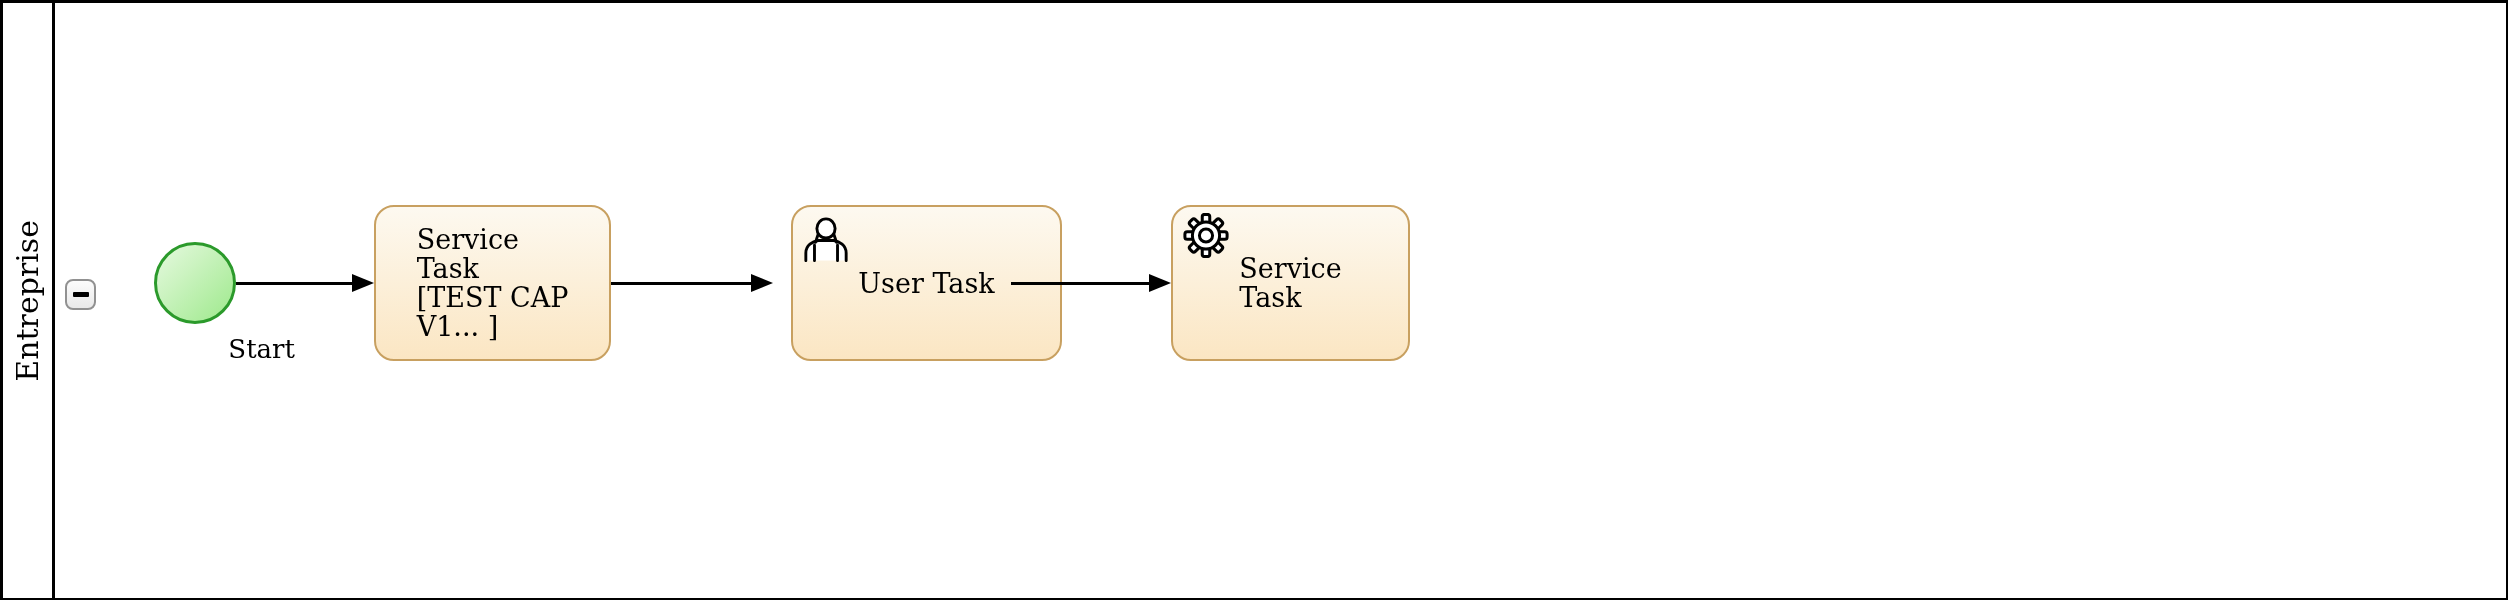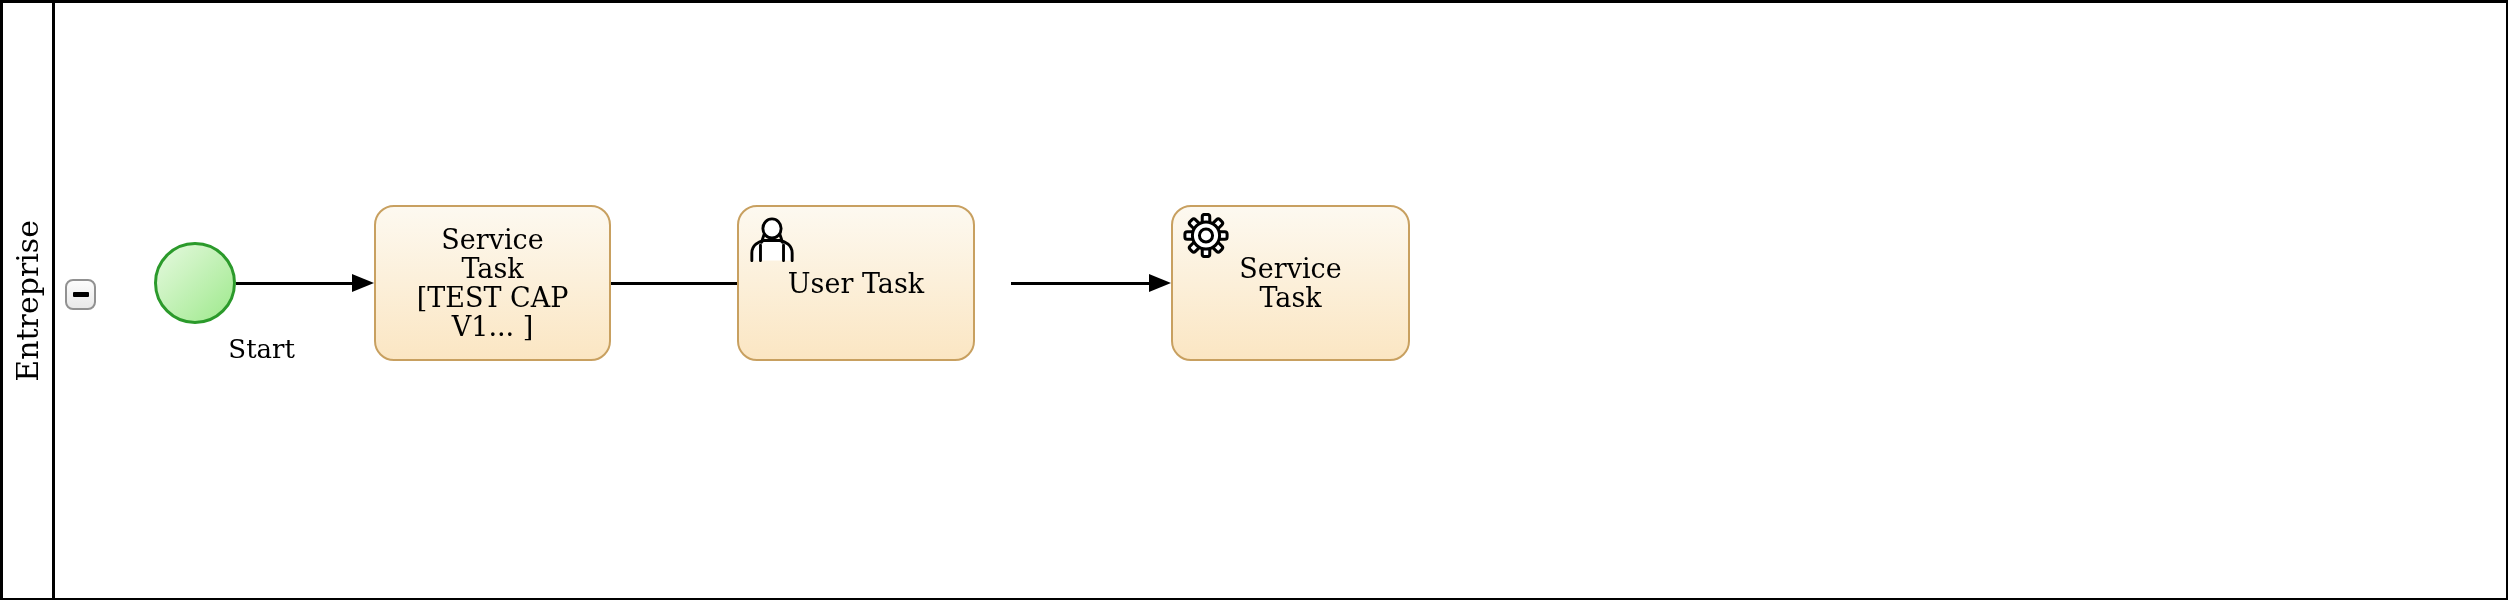--- a/index.html
+++ b/index.html
@@ -79,24 +79,23 @@
     height: 156px;
     border: 2px solid var(--task-border, #c8a060);
     border-radius: 20px;
     background: linear-gradient(to bottom, var(--task-fill-top, #fdf9f0), var(--task-fill-bottom, #fbe6c3));
     display: flex;
     align-items: center;
     justify-content: center;
     cursor: pointer;
   }
   .task-1 { left: 371px; width: 237px; }
-  .task-2 { left: 734px; width: 238px; }
+  .task-2 { left: 788px; width: 271px; }
   .task-3 { left: 1168px; width: 239px; }
   .task-label {
-    text-align: center;
     font-size: 27px;
     line-height: 29px;
   }
   .task-label span { display: block; }
   .task-icon {
     position: absolute;
     pointer-events: none;
   }
   .task-icon.user { left: 9px; top: 10px; width: 48px; height: 45px; }
   .task-icon.gear { left: 10px; top: 6px; width: 46px; height: 45px; }

